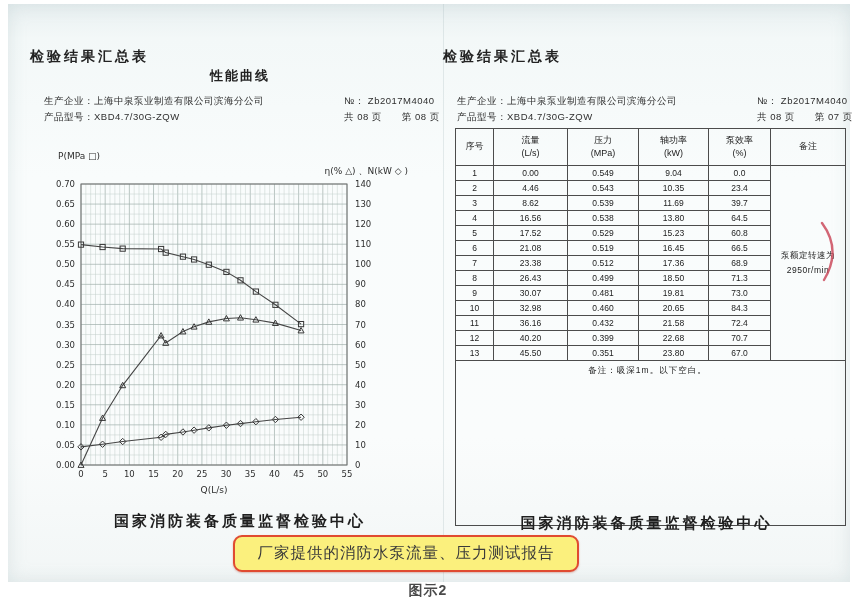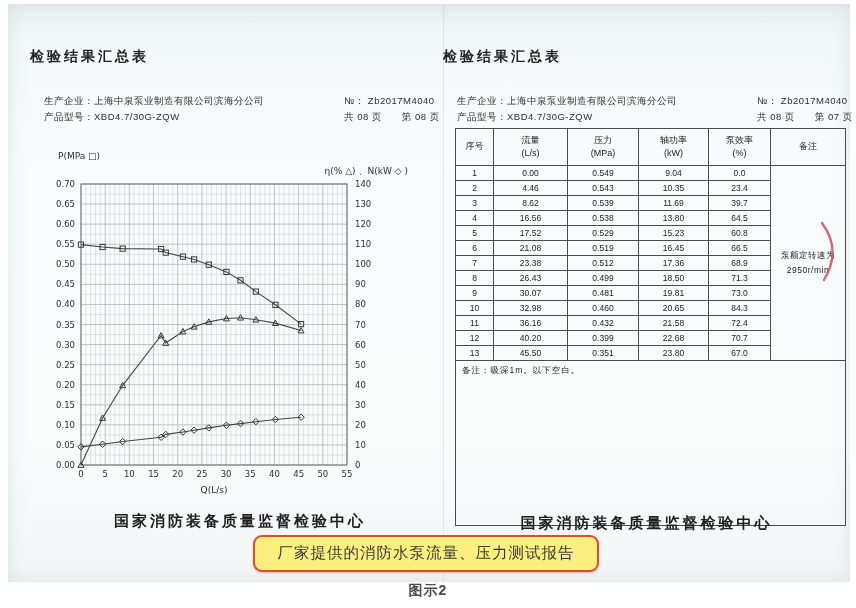--- a/index.html
+++ b/index.html
@@ -33,21 +33,21 @@
     font-size:8.5px;color:#222;
   }
   table.results th,table.results td{
     border:1px solid #4c4c4c;text-align:center;vertical-align:middle;
     padding:0;overflow:hidden;
   }
   table.results th{font-weight:normal;height:36px;font-size:9px;line-height:1.5;}
   table.results td{height:14px;}
   table.results td.remark-merged{font-size:8.5px;line-height:1.8;letter-spacing:0.5px;}
   table.results td.remark-bottom{
-    height:160px;vertical-align:top;text-align:left;
+    height:160px;vertical-align:top;text-align:center;
     padding:4px 12px 0 6px;font-size:8.5px;letter-spacing:1px;
   }
   .caption-box{
     position:absolute;left:233px;top:535px;width:342px;height:33px;
     border-radius:9px;display:flex;align-items:center;justify-content:center;
     font-size:15.5px;letter-spacing:1px;color:#3a3a3a;
     box-shadow:0 1px 2px rgba(180,60,40,0.35);
   }
   .figure-label{
     position:absolute;left:0;top:582px;width:856px;text-align:center;
@@ -56,20 +56,21 @@
   .redmark{position:absolute;left:372px;top:216px;}
 </style>
 </head>
 <body>
 
 <div class="scan">
   <div class="fold"></div>
 
   <div class="page page-left">
     <div class="doc-title" style="top:44px;">检验结果汇总表</div>
+    <div class="doc-subtitle" style="top:63px;">性能曲线</div>
     <div class="info-line" style="top:91px;">
       <span class="lft">生产企业：上海中泉泵业制造有限公司滨海分公司</span>
       <span class="rgt">№： Zb2017M4040</span>
     </div>
     <div class="info-line" style="top:107px;">
       <span class="lft">产品型号：XBD4.7/30G-ZQW</span>
       <span class="rgt">共 08 页　　第 08 页</span>
     </div>
     <svg id="curve-chart" width="400" height="362" style="position:absolute;left:10px;top:137px;">
         <line x1="41" y1="43" x2="41" y2="324" stroke="#9fafab" stroke-width="0.7"></line>
@@ -376,17 +377,17 @@
           </tr>
         </tbody>
     </table>
     <div class="center-footer" style="top:510px;">国家消防装备质量监督检验中心</div>
     <svg class="redmark" width="34" height="64">
       <path id="penmark" d="M7,3 Q27,30 9,60" fill="none" stroke-width="2.4" stroke-linecap="round" opacity="0.8" stroke="#c84052"></path>
     </svg>
   </div>
 </div>
 
-<div class="caption-box" style="background: rgb(251, 240, 125); border: 2px solid rgb(224, 75, 49); margin-left: 20px;">
+<div class="caption-box" style="background: rgb(251, 240, 125); border: 2px solid rgb(224, 75, 49);">
   <span>厂家提供的消防水泵流量、压力测试报告</span>
 </div>
 
 <div class="figure-label">图示2</div>
 
 </body></html>

